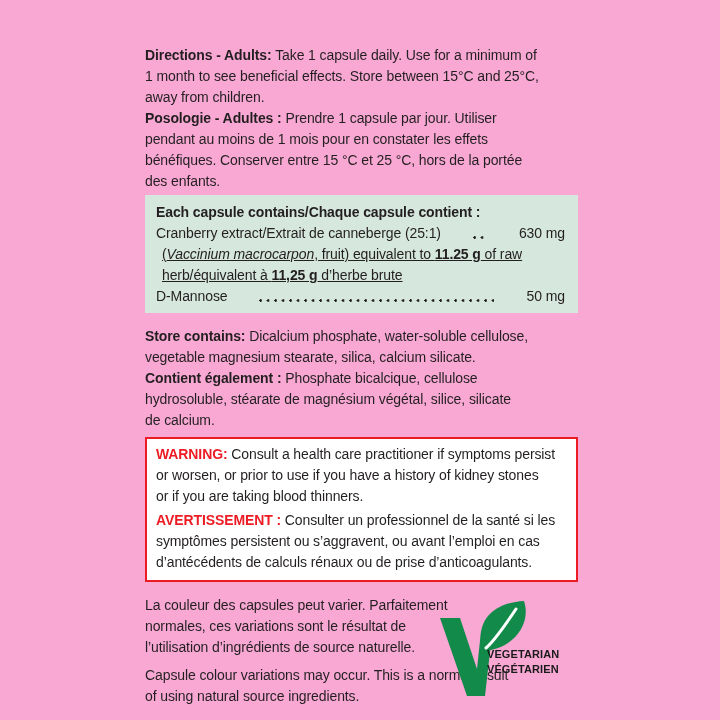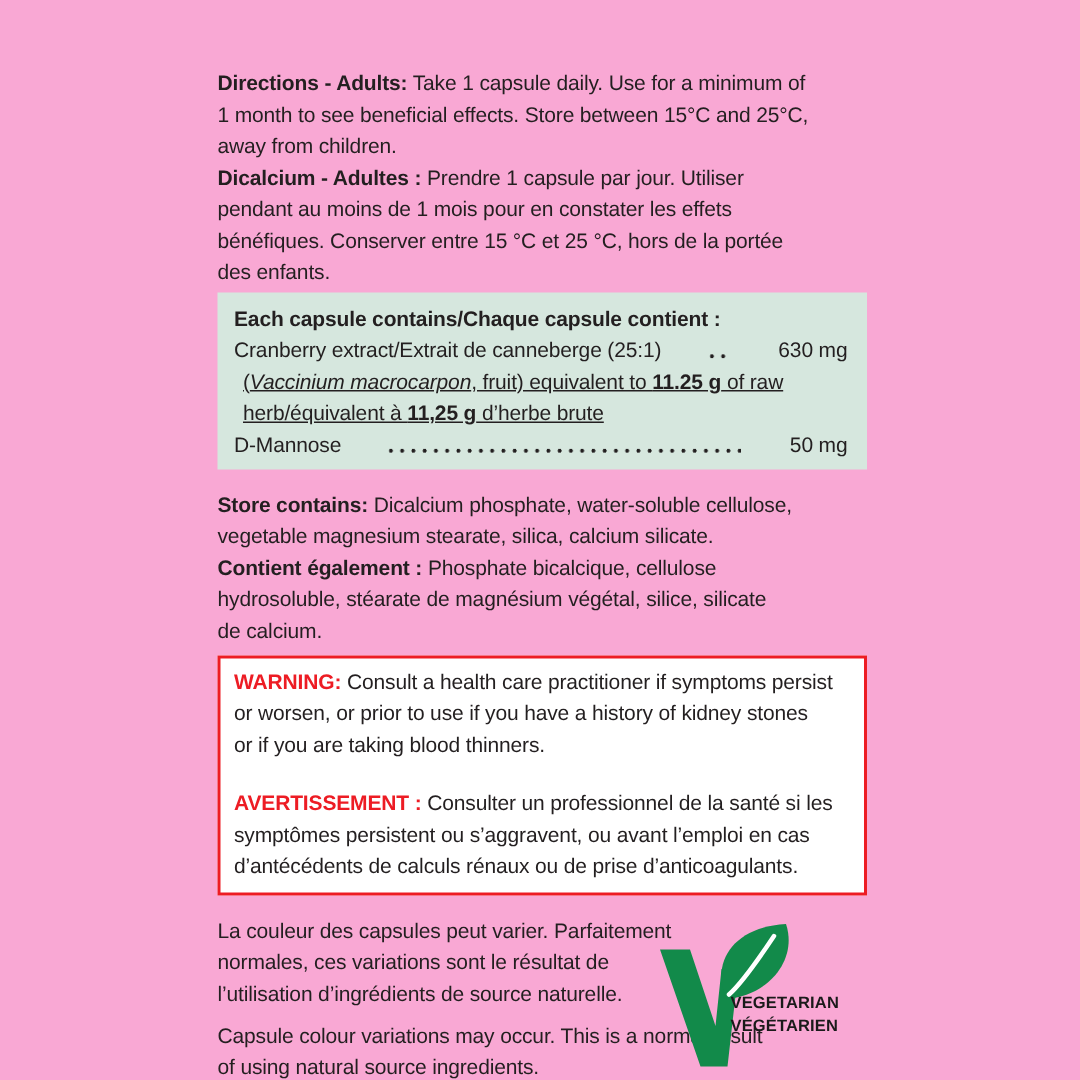--- a/index.html
+++ b/index.html
@@ -46,21 +46,21 @@
   .fact-desc { white-space: pre-line; padding-left: 6px; text-decoration: underline; }
 
   .also { margin-top: 13px; }
 
   .warning-box {
     margin-top: 6px;
     border: 2px solid #ed1c24;
     padding: 5px 9px 7px 9px;
     background: #ffffff;
   }
-  .warning-box .para + .para { margin-top: 18px; }
+  .warning-box .para + .para { margin-top: 3px; }
 
   .bottom { position: relative; margin-top: 13px; }
   .bottom .para + .para { margin-top: 7px; }
 
   .veg-logo {
     position: absolute;
     right: 13px;
     top: 2px;
     width: 125px;
     height: 108px;
@@ -80,21 +80,21 @@
 </style>
 </head>
 <body>
 
 <div class="page">
   <div class="label">
 
     <div class="para"><span class="b">Directions - Adults:</span><span> Take 1 capsule daily. Use for a minimum of
 1 month to see beneficial effects. Store between 15°C and 25°C,
 away from children.</span></div>
-    <div class="para"><span class="b">Dicalcium - Adultes :</span><span> Prendre 1 capsule par jour. Utiliser
+    <div class="para"><span class="b">Posologie - Adultes :</span><span> Prendre 1 capsule par jour. Utiliser
 pendant au moins de 1 mois pour en constater les effets
 bénéfiques. Conserver entre 15 °C et 25 °C, hors de la portée
 des enfants.</span></div>
 
     <div class="facts-box">
       <div class="b">Each capsule contains/Chaque capsule contient :</div>
       <div class="fact-row">
           <span class="fact-name">Cranberry extract/Extrait de canneberge (25:1)</span>
           <span class="leader"></span>
           <span class="fact-value">630 mg</span>

